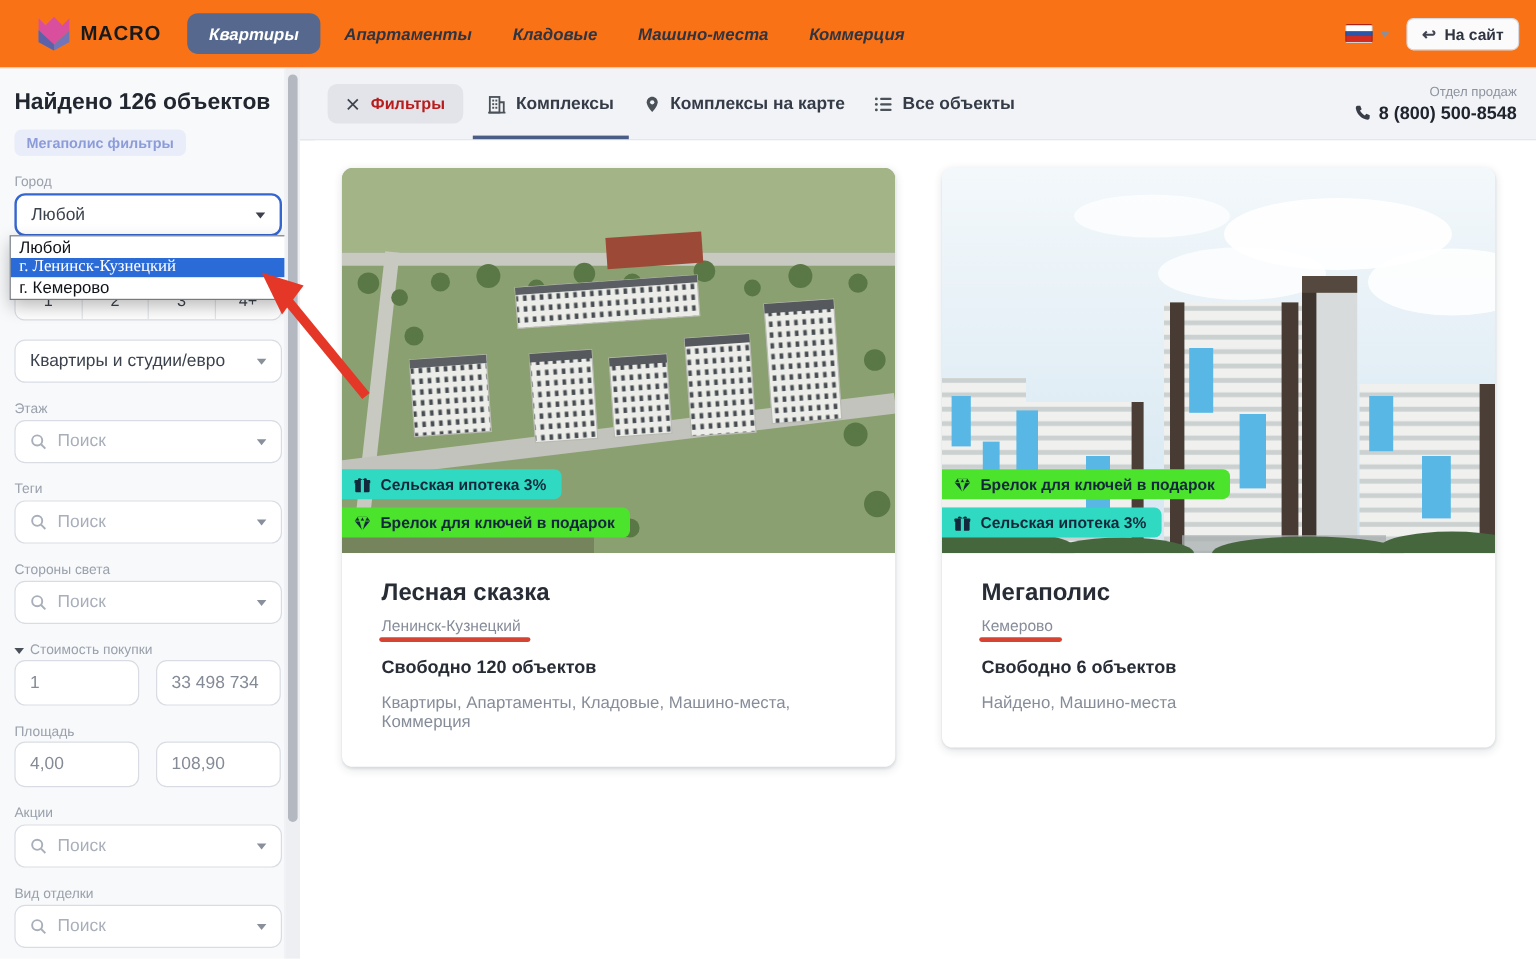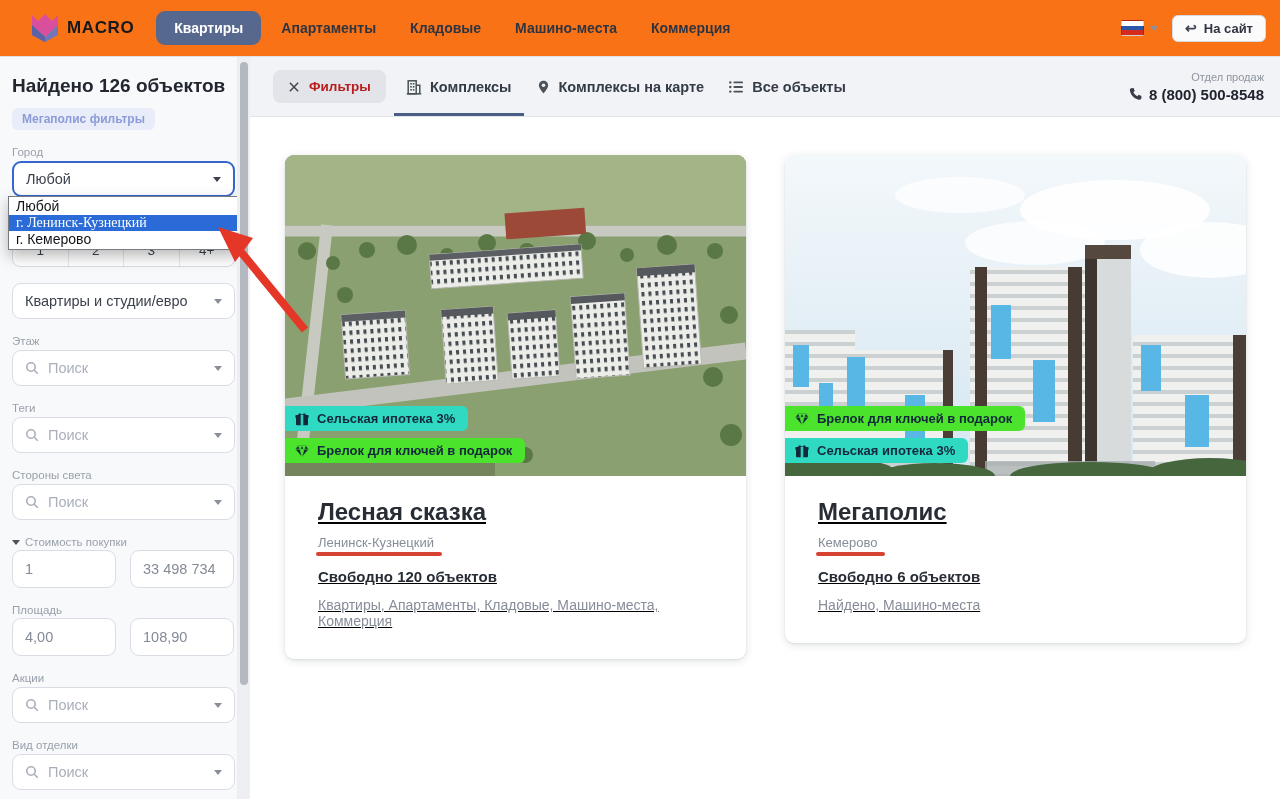--- a/index.html
+++ b/index.html
@@ -3,21 +3,21 @@
 <meta charset="utf-8">
 <style>
   html,body{margin:0;padding:0;}
   body{width:1280px;height:799px;overflow:hidden;font-family:"Liberation Sans","DejaVu Sans",sans-serif;background:#fff;}
   .page{position:relative;width:1280px;height:799px;overflow:hidden;}
 
   
   .app-header{position:absolute;left:0;top:0;width:1280px;height:57px;background:#f97316;border-bottom:1px solid #dde0e6;display:flex;align-items:center;box-sizing:border-box;}
   .logo{display:flex;align-items:center;gap:9px;margin-left:32px;}
   .brand{font-size:17px;font-weight:800;letter-spacing:.6px;color:#17191d;}
-  .main-nav{display:flex;align-items:flex-start;margin-left:22px;gap:6px;}
+  .main-nav{display:flex;align-items:flex-start;margin-left:22px;gap:6px;font-style:italic;}
   .nav-item{font-size:14px;font-weight:600;color:#2f3440;padding:9px 14px;border-radius:9px;cursor:pointer;white-space:nowrap;}
   .nav-item.active{background:#57688f;color:#fff;padding:9px 18px;}
   .header-right{margin-left:auto;display:flex;align-items:center;margin-right:14px;gap:14px;}
   .lang{display:flex;align-items:center;gap:6px;cursor:pointer;}
   .flag{width:21px;height:14px;border-radius:2px;border:1px solid rgba(0,0,0,.18);background:linear-gradient(#ffffff 33%,#2b55a7 33% 66%,#d52b1e 66%);}
   .caret{width:0;height:0;border-left:4px solid transparent;border-right:4px solid transparent;border-top:5px solid #8a909b;}
   .site-btn{display:flex;align-items:center;gap:7px;background:#fbfbfc;border:1px solid #d6d9df;border-radius:6px;padding:5px 12px;font-size:13px;font-weight:600;color:#2f3440;cursor:pointer;}
   .return-glyph{font-size:14px;color:#3f4450;line-height:1;}
 
   
@@ -55,34 +55,34 @@
   .tabs{display:flex;align-items:stretch;margin-left:8px;}
   .tab{display:flex;align-items:center;gap:8px;padding:0 12px;font-size:14.5px;font-weight:600;color:#353b47;cursor:pointer;position:relative;white-space:nowrap;}
   .tab.active::after{content:"";position:absolute;left:0;right:0;bottom:0;height:3px;background:#4a5d85;}
   .phone-block{margin-left:auto;margin-right:16px;align-self:center;text-align:right;}
   .sales-label{font-size:11px;color:#8e949f;margin-bottom:3px;}
   .phone-row{display:flex;align-items:center;justify-content:flex-end;gap:6px;font-size:15px;font-weight:700;color:#20242e;}
 
   .content{position:absolute;left:252px;top:117px;right:0;bottom:0;background:#fff;border-top-left-radius:12px;}
 
   
-  .card{position:absolute;top:38px;width:461px;background:#fff;border-radius:9px;box-shadow:0 2px 8px rgba(20,30,50,.12),0 1px 2px rgba(20,30,50,.08);overflow:hidden;cursor:pointer;text-decoration:underline;}
+  .card{position:absolute;top:23px;width:461px;background:#fff;border-radius:9px;box-shadow:0 2px 8px rgba(20,30,50,.12),0 1px 2px rgba(20,30,50,.08);overflow:hidden;cursor:pointer;}
   .card-1{left:33px;}
   .card-2{left:533px;}
   .card-image{position:relative;width:461px;height:321px;overflow:hidden;}
   .card-image svg.scene{display:block;width:100%;height:100%;}
   .badge{position:absolute;left:0;display:flex;align-items:center;gap:8px;padding:5px 13px 5px 10px;border-radius:0 6px 6px 0;font-size:13px;font-weight:600;color:#14283c;white-space:nowrap;}
   .badge-teal{background:#2fd9c2;}
   .badge-green{background:#4be32b;}
   .badge-teal .slit{fill:#2fd9c2;stroke:#2fd9c2;}
   .badge-green .slit{fill:#4be32b;stroke:#4be32b;}
   .b-pos-top{bottom:45px;}
   .b-pos-bottom{bottom:13px;}
   .card-body{padding:22px 30px 30px 33px;}
-  .card-title{font-size:24px;font-weight:700;color:#272c35;margin:0 0 7px 0;}
+  .card-title{font-size:20px;font-weight:700;color:#272c35;margin:0 0 7px 0;}
   .card-city{position:relative;display:inline-block;font-size:13px;color:#868d99;}
   .card-city::after{content:"";position:absolute;left:-2px;right:-8px;bottom:-6px;height:4px;border-radius:2px;background:#d64333;}
   .card-available{margin-top:17px;font-size:15px;font-weight:700;color:#272c35;}
   .card-categories{margin-top:12px;font-size:14px;color:#868d99;}
 
   
   .red-arrow{position:absolute;left:205px;top:215px;width:115px;height:125px;z-index:10;pointer-events:none;}
 </style>
 </head>
 <body>

